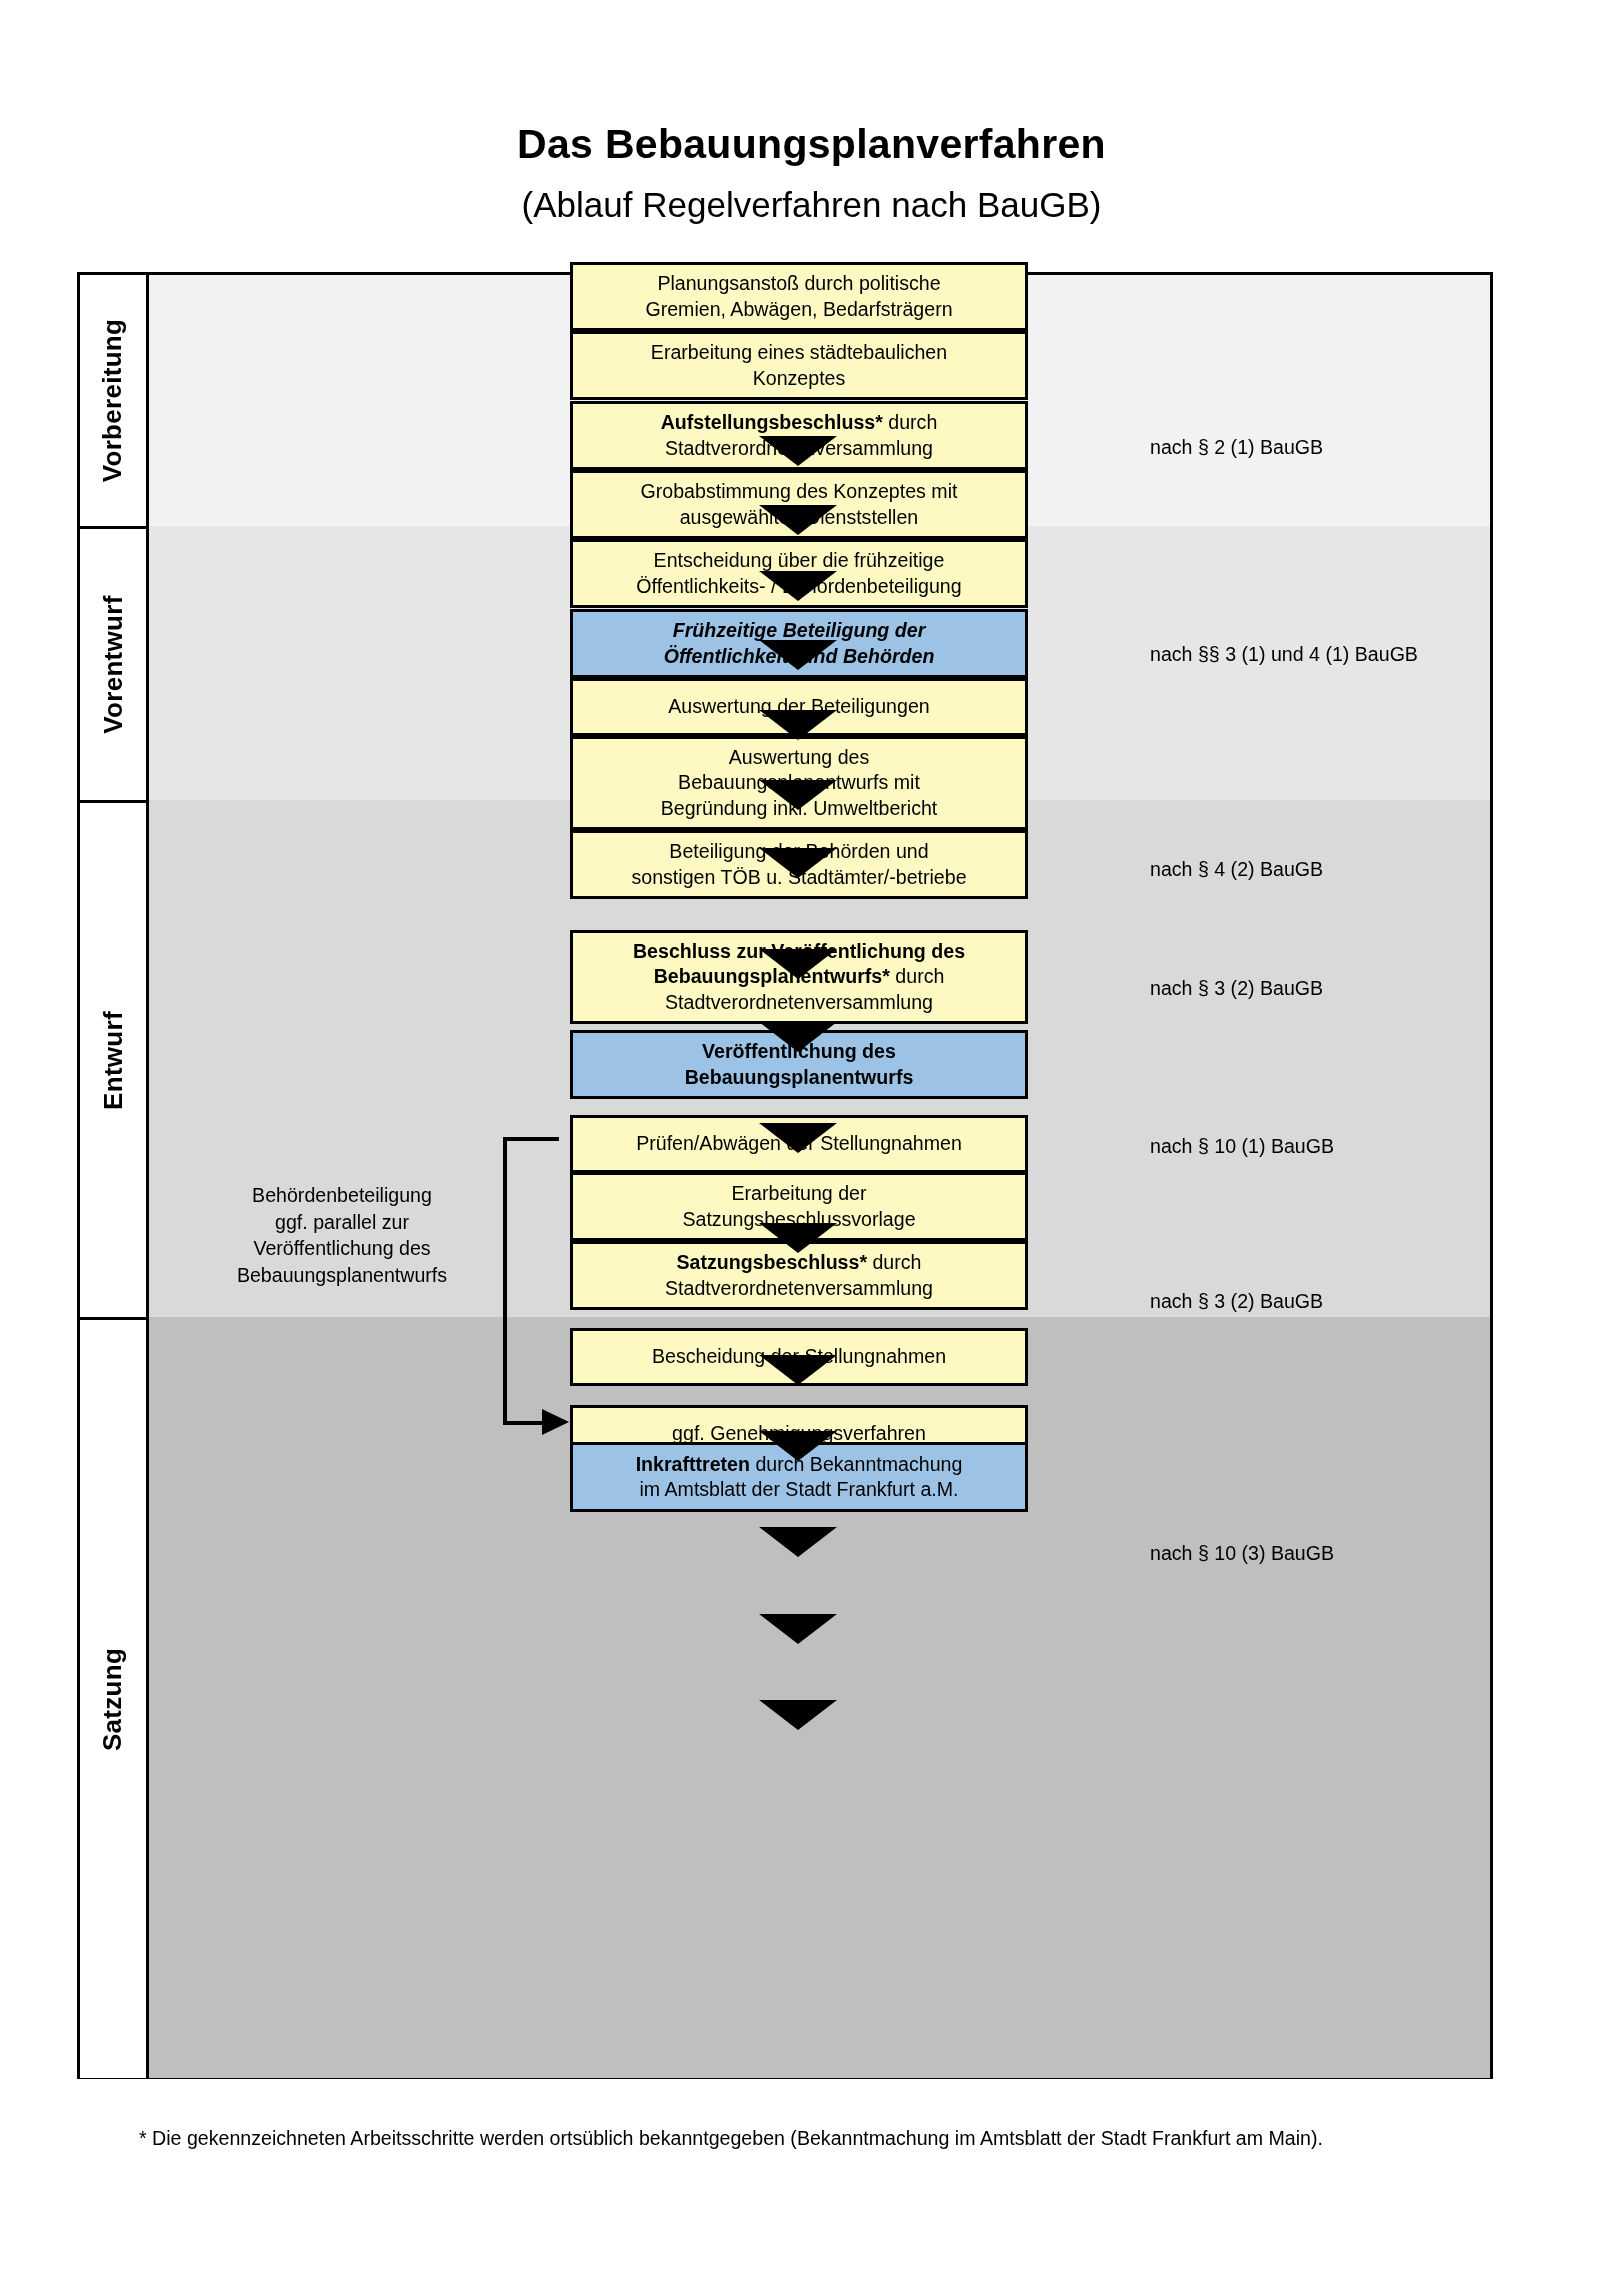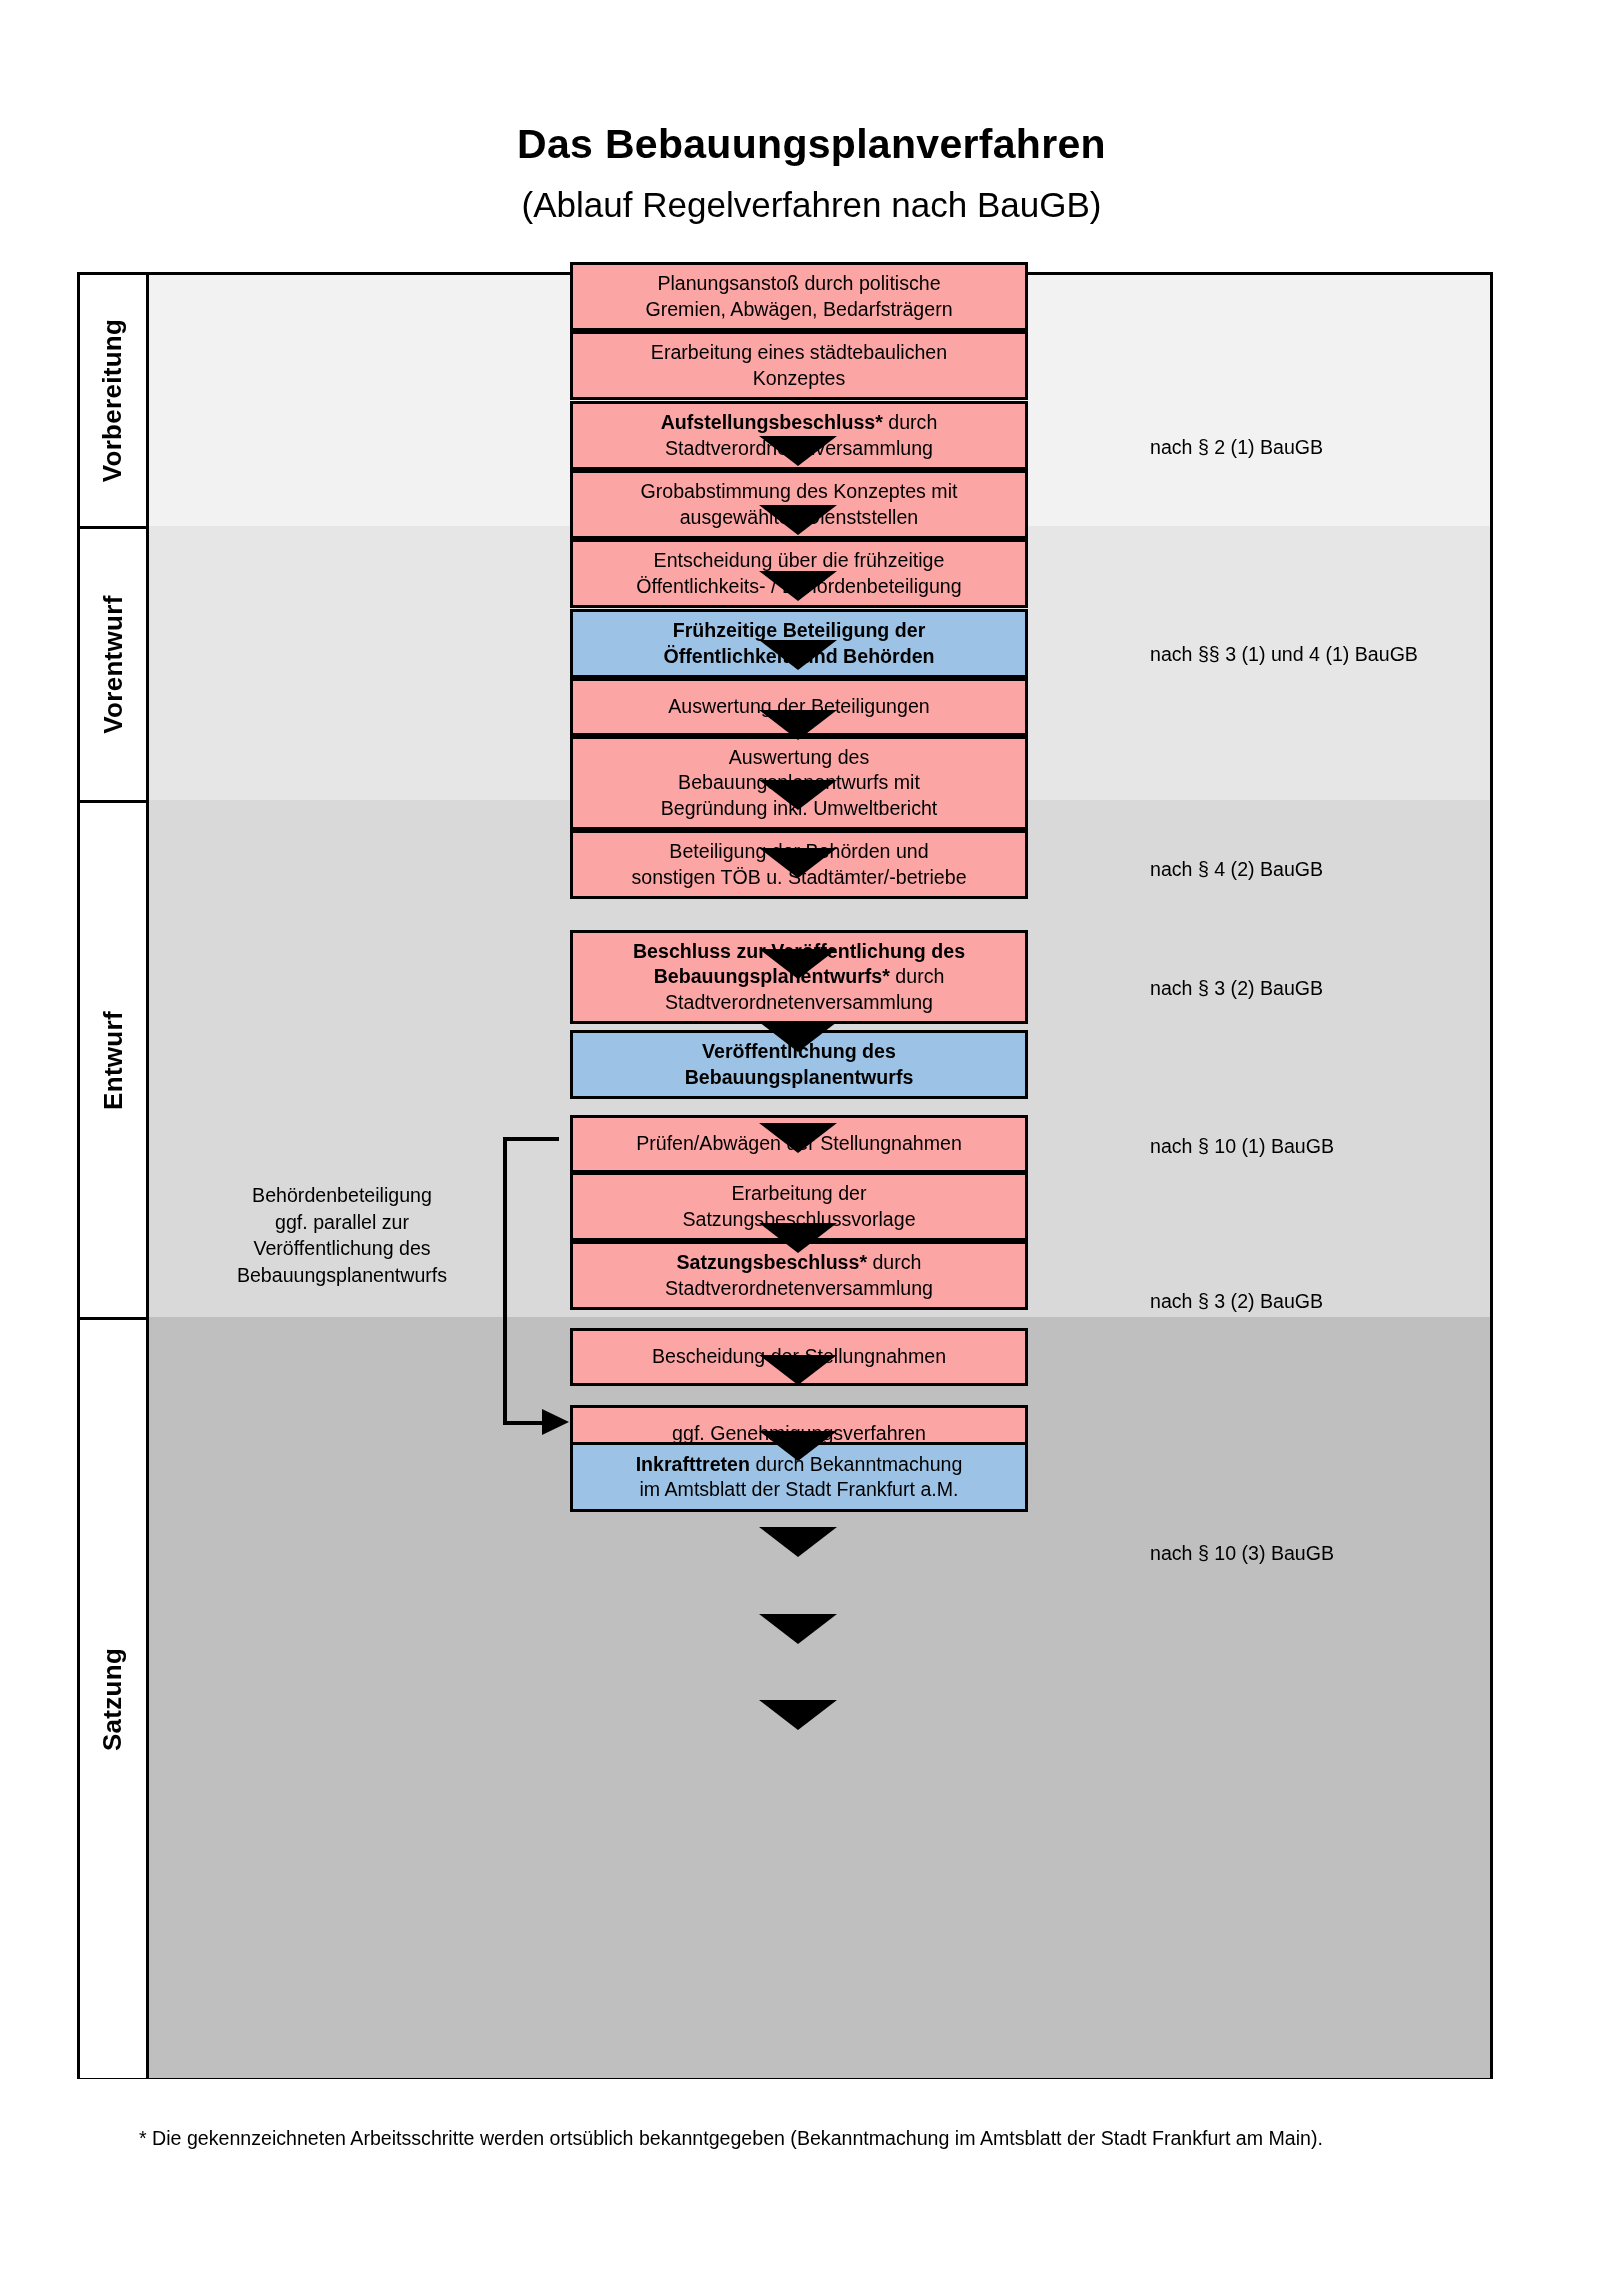--- a/index.html
+++ b/index.html
@@ -79,21 +79,21 @@
   }
   .band { position: relative; box-sizing: border-box; }
 
   
   .flow-box {
     position: absolute;
     left: 490px;                
     width: 458px;
     border: 3.9px solid #000;
     box-sizing: border-box;
-    background: #fca5a5;
+    background: #fef9c3;
     display: flex;
     align-items: center;
     justify-content: center;
     text-align: center;
     font-size: 19.6px;
     line-height: 1.30;
     padding: 3.9px 9.2px;
     z-index: 3;
   }
   .flow-box.blue { background: #9cc3e5; }
@@ -241,21 +241,21 @@
       <span class="t">Grobabstimmung des Konzeptes mit</span>
       <span class="t">ausgewählten Dienststellen</span>
     </div>
   </div>
   <div class="flow-box" style="top:264px;height:69px;">
     <div>
       <span class="t">Entscheidung über die frühzeitige</span>
       <span class="t">Öffentlichkeits- / Behördenbeteiligung</span>
     </div>
   </div>
-  <div class="flow-box blue" style="top:334px;height:69px;">
+  <div class="flow-box blue" style="top:334px;height:69px;font-style:italic;">
     <div>
       <span class="t b">Frühzeitige Beteiligung der</span>
       <span class="t b">Öffentlichkeit* und Behörden</span>
     </div>
   </div>
 
   <div class="flow-box" style="top:403px;height:58px;">
     <div>
       <span class="t">Auswertung der Beteiligungen</span>
     </div>

